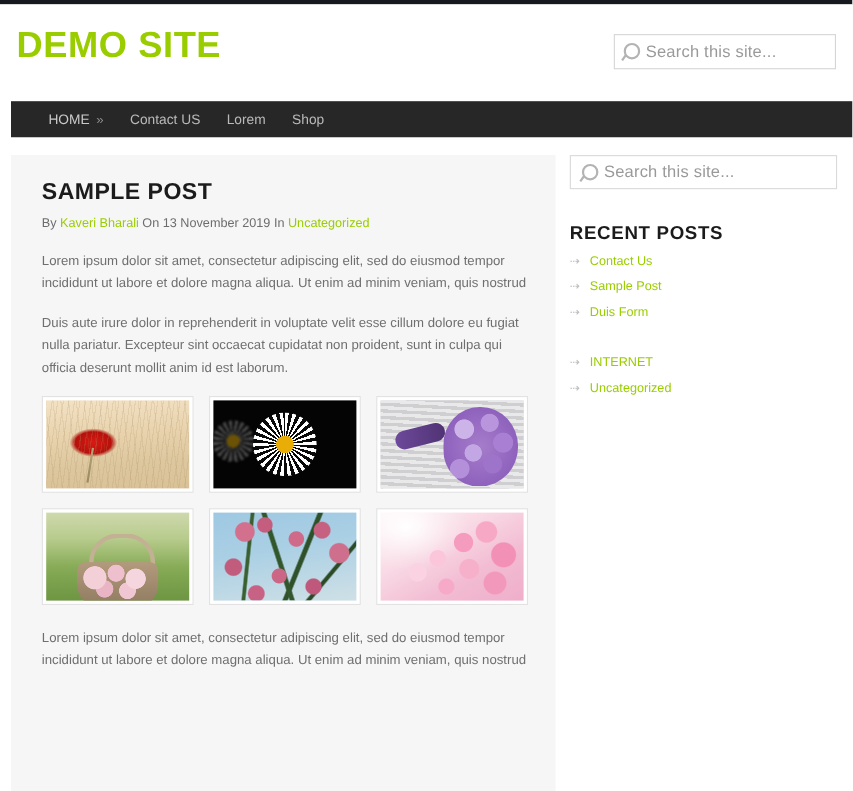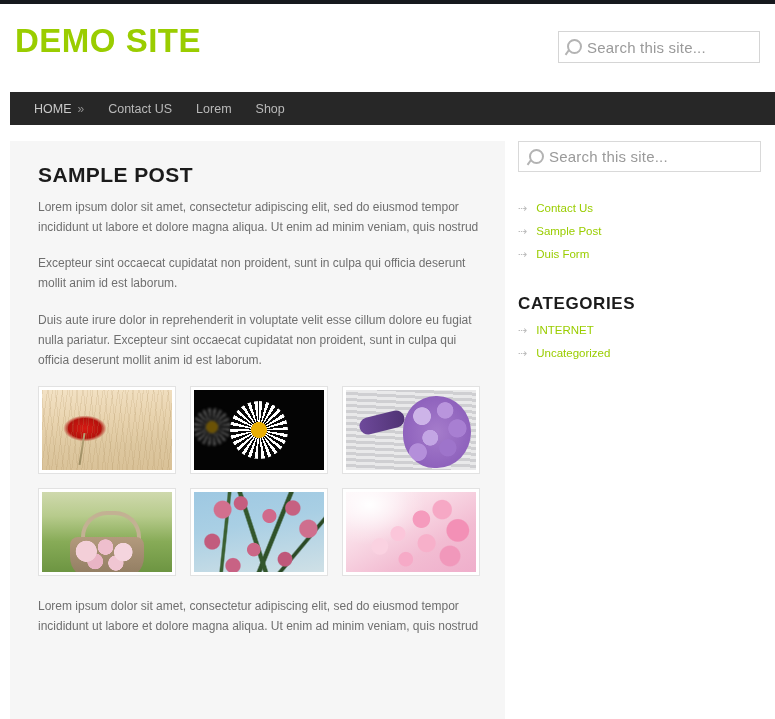--- a/index.html
+++ b/index.html
@@ -80,21 +80,21 @@
   }
 
   
   .navbar {
     position: absolute;
     top: 92px; left: 10px;
     width: 765px; height: 33px;
     background: #272727;
     display: flex;
     align-items: center;
-    padding-left: 24px;
+    padding-left: 34px;
     text-align: right;
   }
   .nav-item {
     color: #b9b9b9;
     font-size: 12.5px;
     margin-right: 24px;
     white-space: nowrap;
     font-family: "Liberation Sans", sans-serif;
     display: inline-flex;
     align-items: center;
@@ -429,23 +429,30 @@
       <span>Shop</span>
     </a>
   </div>
 
   <div class="body-wrap">
 
     <div class="content-card">
 
       <h1 class="post-title">SAMPLE POST</h1>
 
+      <div class="byline">
+        <span>By</span>
+        <a>Kaveri Bharali</a>
+        <span>On</span>
+        <span>13 November 2019</span>
+        <span>In</span>
+        <a>Uncategorized</a>
+      </div>
 
       <p class="post-para">Lorem ipsum dolor sit amet, consectetur adipiscing elit, sed do eiusmod tempor incididunt ut labore et dolore magna aliqua. Ut enim ad minim veniam, quis nostrud</p>
-      <p class="post-para">Excepteur sint occaecat cupidatat non proident, sunt in culpa qui officia deserunt mollit anim id est laborum.</p>
       <p class="post-para">Duis aute irure dolor in reprehenderit in voluptate velit esse cillum dolore eu fugiat nulla pariatur. Excepteur sint occaecat cupidatat non proident, sunt in culpa qui officia deserunt mollit anim id est laborum.</p>
 
       <div class="gallery">
         <div class="thumb">
           <div class="pic pic-poppy"></div>
         </div>
         <div class="thumb">
           <div class="pic pic-daisy"></div>
         </div>
         <div class="thumb">
@@ -465,36 +472,36 @@
       <p class="post-para post-para-end">Lorem ipsum dolor sit amet, consectetur adipiscing elit, sed do eiusmod tempor incididunt ut labore et dolore magna aliqua. Ut enim ad minim veniam, quis nostrud</p>
     </div>
 
     <div class="sidebar">
 
       <div class="side-search">
         <span class="mag"></span>
         <span class="search-text">Search this site...</span>
       </div>
 
+      <h2 class="widget-title">RECENT POSTS</h2>
       <ul class="widget-list">
         <li>
           <span class="arrow-bullet">⇢</span>
           <a>Contact Us</a>
         </li>
         <li>
           <span class="arrow-bullet">⇢</span>
           <a>Sample Post</a>
         </li>
         <li>
           <span class="arrow-bullet">⇢</span>
           <a>Duis Form</a>
         </li>
       </ul>
 
-      <h2 class="widget-title">CATEGORIES</h2>
       <ul class="widget-list">
         <li>
           <span class="arrow-bullet">⇢</span>
           <a>INTERNET</a>
         </li>
         <li>
           <span class="arrow-bullet">⇢</span>
           <a>Uncategorized</a>
         </li>
       </ul>

